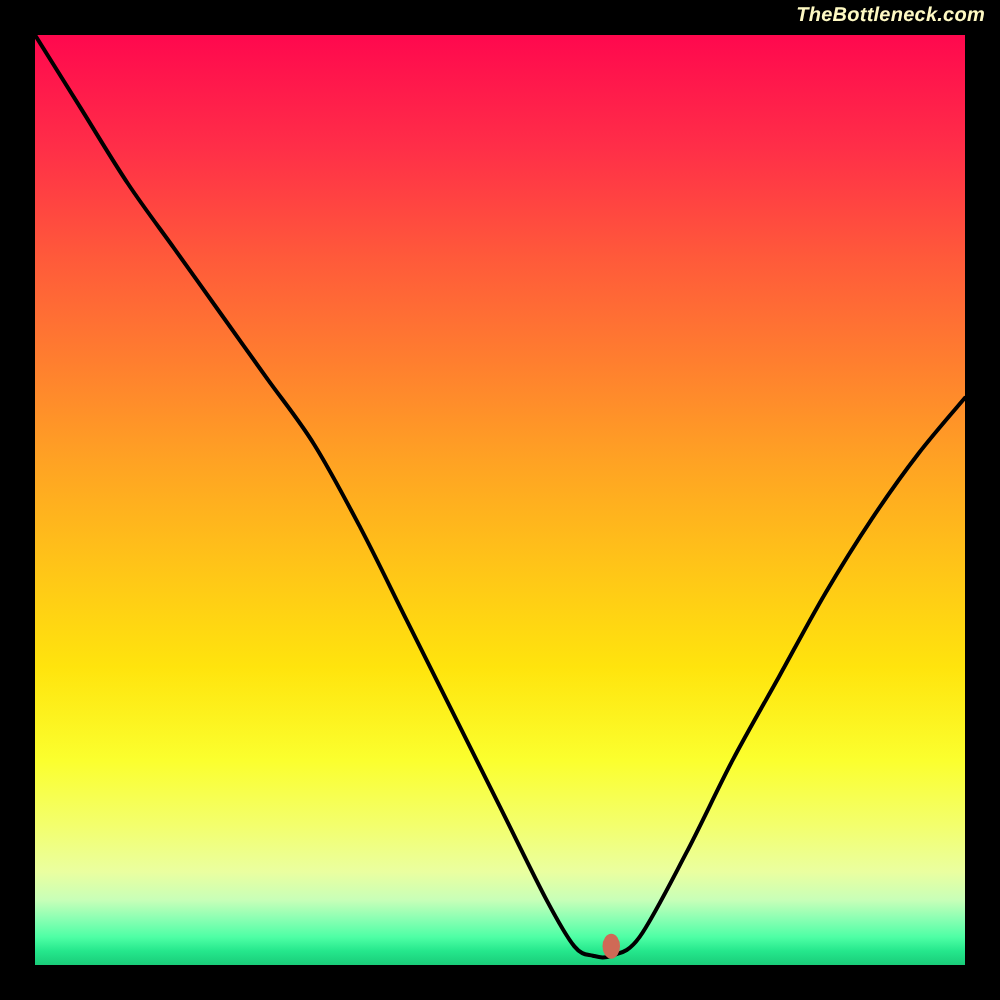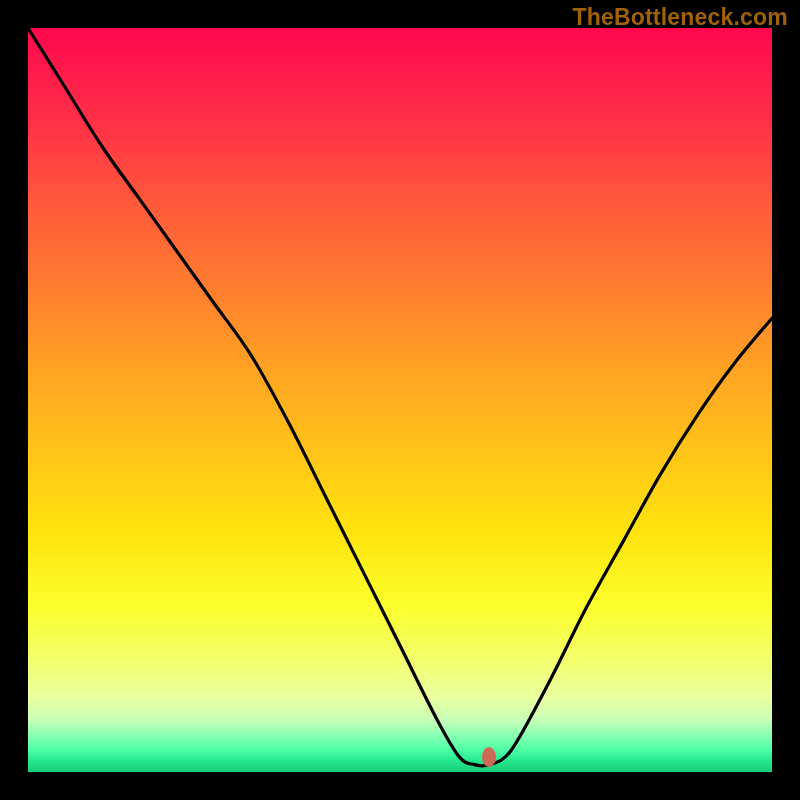--- a/index.html
+++ b/index.html
@@ -14,25 +14,26 @@
     position: relative;
     width: 800px;
     height: 800px;
     background: #000;
   }
   .watermark {
     position: absolute;
     top: 4px;
     right: 12px;
     font-family: Arial, Helvetica, sans-serif;
-    font-size: 23px;
+    font-size: 16px;
     font-weight: 600;
-    color: #a16207;
+    color: #fef9c3;
     letter-spacing: 0.2px;
     z-index: 20;
+    font-style: italic;
   }
   .plot {
     position: absolute;
     left: 28px;
     top: 28px;
     width: 744px;
     height: 744px;
     overflow: hidden;
   }
   .gradient {

